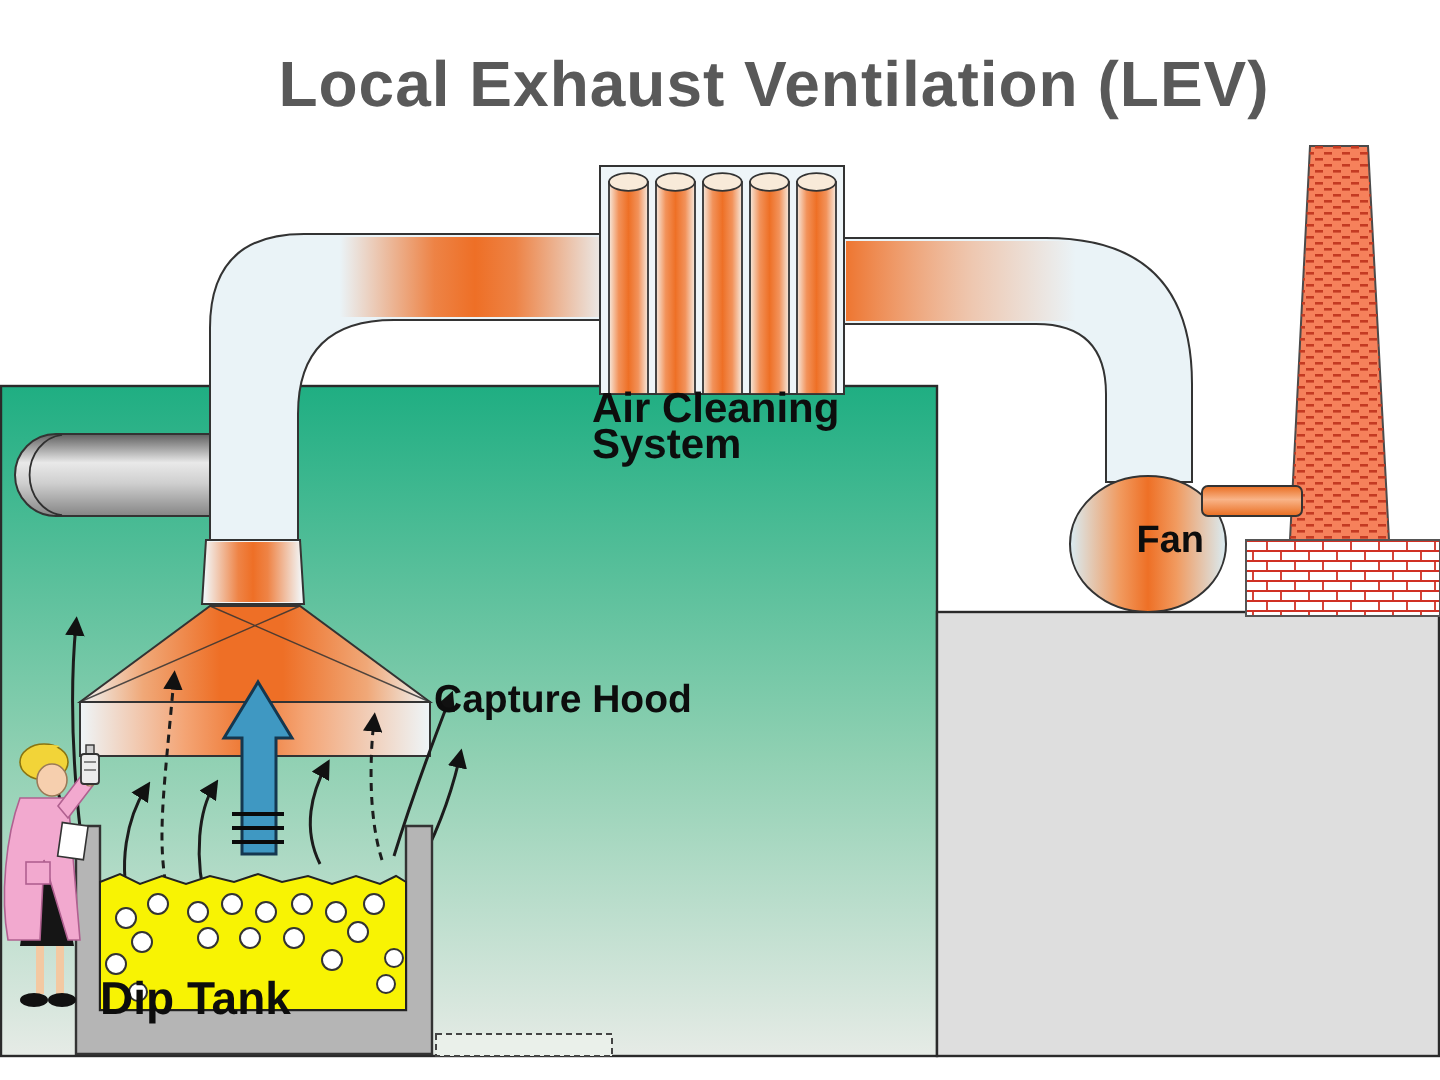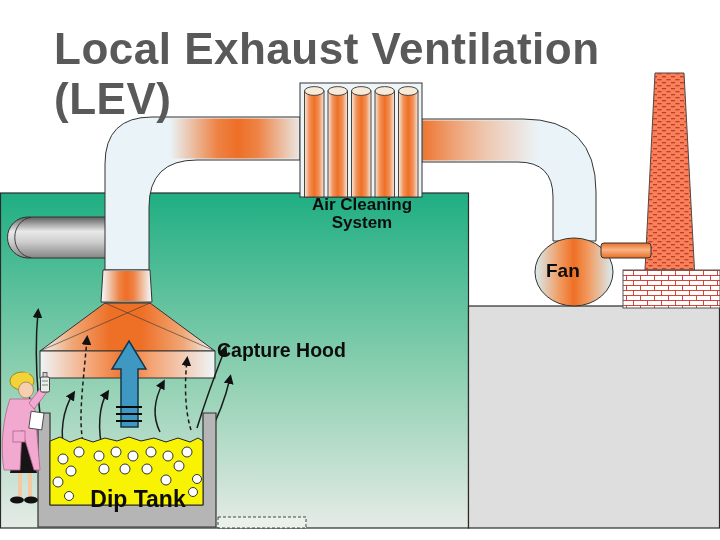--- a/index.html
+++ b/index.html
@@ -3,29 +3,29 @@
 <meta charset="utf-8">
 <style>
   html,body{margin:0;padding:0;background:#ffffff;}
   #stage{
     position:relative;width:720px;height:540px;overflow:hidden;
     background:#ffffff;font-family:"Liberation Sans",sans-serif;
   }
   #art{position:absolute;left:0;top:0;}
   .lbl{position:absolute;color:#0d0d0d;font-weight:bold;pointer-events:none;}
   #title{
-    position:absolute;left:54px;top:24px;width:666px;text-align:left;
-    font-size:44px;font-weight:600;color:#595959;letter-spacing:0.5px;
+    position:absolute;left:54px;top:24px;width:666px;text-align:center;
+    font-size:32px;font-weight:600;color:#595959;letter-spacing:0.5px;
     font-family:"Liberation Sans",sans-serif;
   }
   #lbl-branch{left:13px;top:221px;font-size:20px;}
-  #lbl-aircleaning{left:296px;top:196px;width:132px;text-align:center;font-size:17px;line-height:18px;}
-  #lbl-fan{left:546px;top:260px;width:56px;text-align:left;font-size:19px;}
+  #lbl-aircleaning{left:296px;top:196px;width:132px;text-align:left;font-size:21px;line-height:18px;}
+  #lbl-fan{left:546px;top:260px;width:56px;text-align:right;font-size:19px;}
   #lbl-capturehood{left:217px;top:307px;font-size:19.5px;margin-top:32px;}
-  #lbl-diptank{left:50px;top:486px;width:176px;text-align:center;font-size:23px;}
+  #lbl-diptank{left:50px;top:486px;width:176px;text-align:left;font-size:23px;}
 </style>
 </head>
 <body>
 
 <div id="stage">
 
   <svg id="art" width="720" height="540" viewBox="0 0 720 540">
     <defs>
       <linearGradient id="greenGrad" x1="0" y1="0" x2="0" y2="1">
         <stop offset="0" stop-color="#1fae82"></stop>

